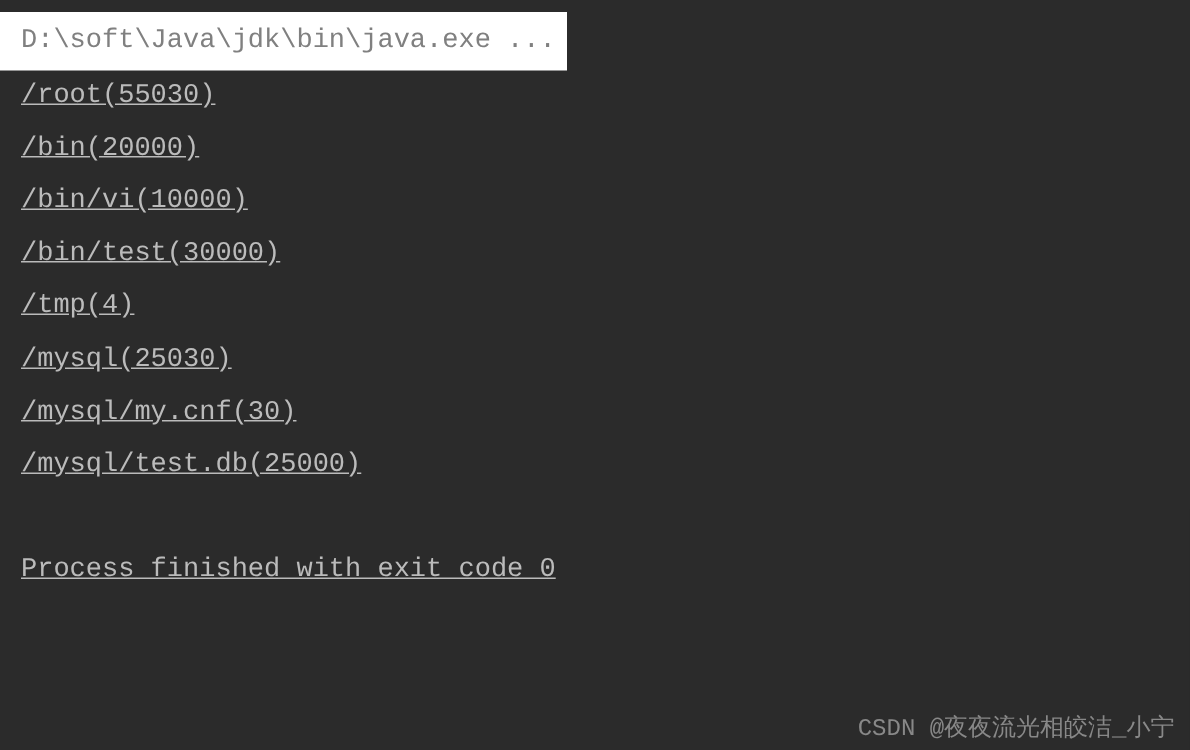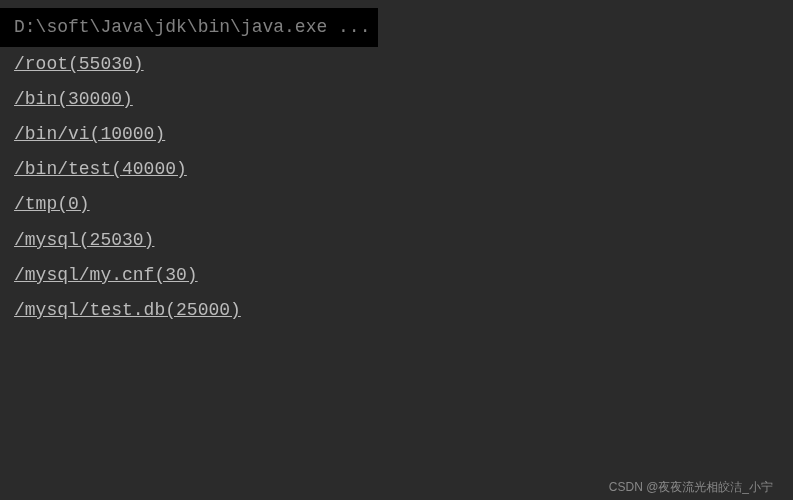--- a/index.html
+++ b/index.html
@@ -15,52 +15,53 @@
       font-size: 18px;
       color: #bbbbbb;
       overflow: hidden;
       position: relative;
     }
     .console {
       padding: 8px 0 0 14px;
       line-height: 1.95;
     }
     .header-line {
-      background: #000000;
+      background: #ffffff;
       color: #808080;
       display: inline-block;
       padding: 2px 8px 2px 0;
       margin-left: -14px;
       padding-left: 14px;
     }
     .output-line {
       color: #bbbbbb;
       text-decoration: underline;
     }
     .blank-line {
       height: 1.95em;
     }
     .watermark {
       position: absolute;
       bottom: 4px;
-      right: 20px;
-      font-size: 12px;
+      right: 10px;
+      font-size: 16px;
       color: #888888;
-      font-family: Liberation Sans, sans-serif;
+      font-family: Liberation Mono, monospace;
     }
   </style>
 </head>
 <body>
 
 <div class="console">
   <div class="header-line">D:\soft\Java\jdk\bin\java.exe ...</div>
   <div class="output-line">/root(55030)</div>
-  <div class="output-line">/bin(30000)</div>
+  <div class="output-line">/bin(20000)</div>
   <div class="output-line">/bin/vi(10000)</div>
-  <div class="output-line">/bin/test(40000)</div>
-  <div class="output-line">/tmp(0)</div>
+  <div class="output-line">/bin/test(30000)</div>
+  <div class="output-line">/tmp(4)</div>
   <div class="output-line">/mysql(25030)</div>
   <div class="output-line">/mysql/my.cnf(30)</div>
   <div class="output-line">/mysql/test.db(25000)</div>
   <div class="blank-line"></div>
+  <div class="output-line">Process finished with exit code 0</div>
 </div>
 
 <div class="watermark">CSDN @夜夜流光相皎洁_小宁</div>
 
 </body></html>

